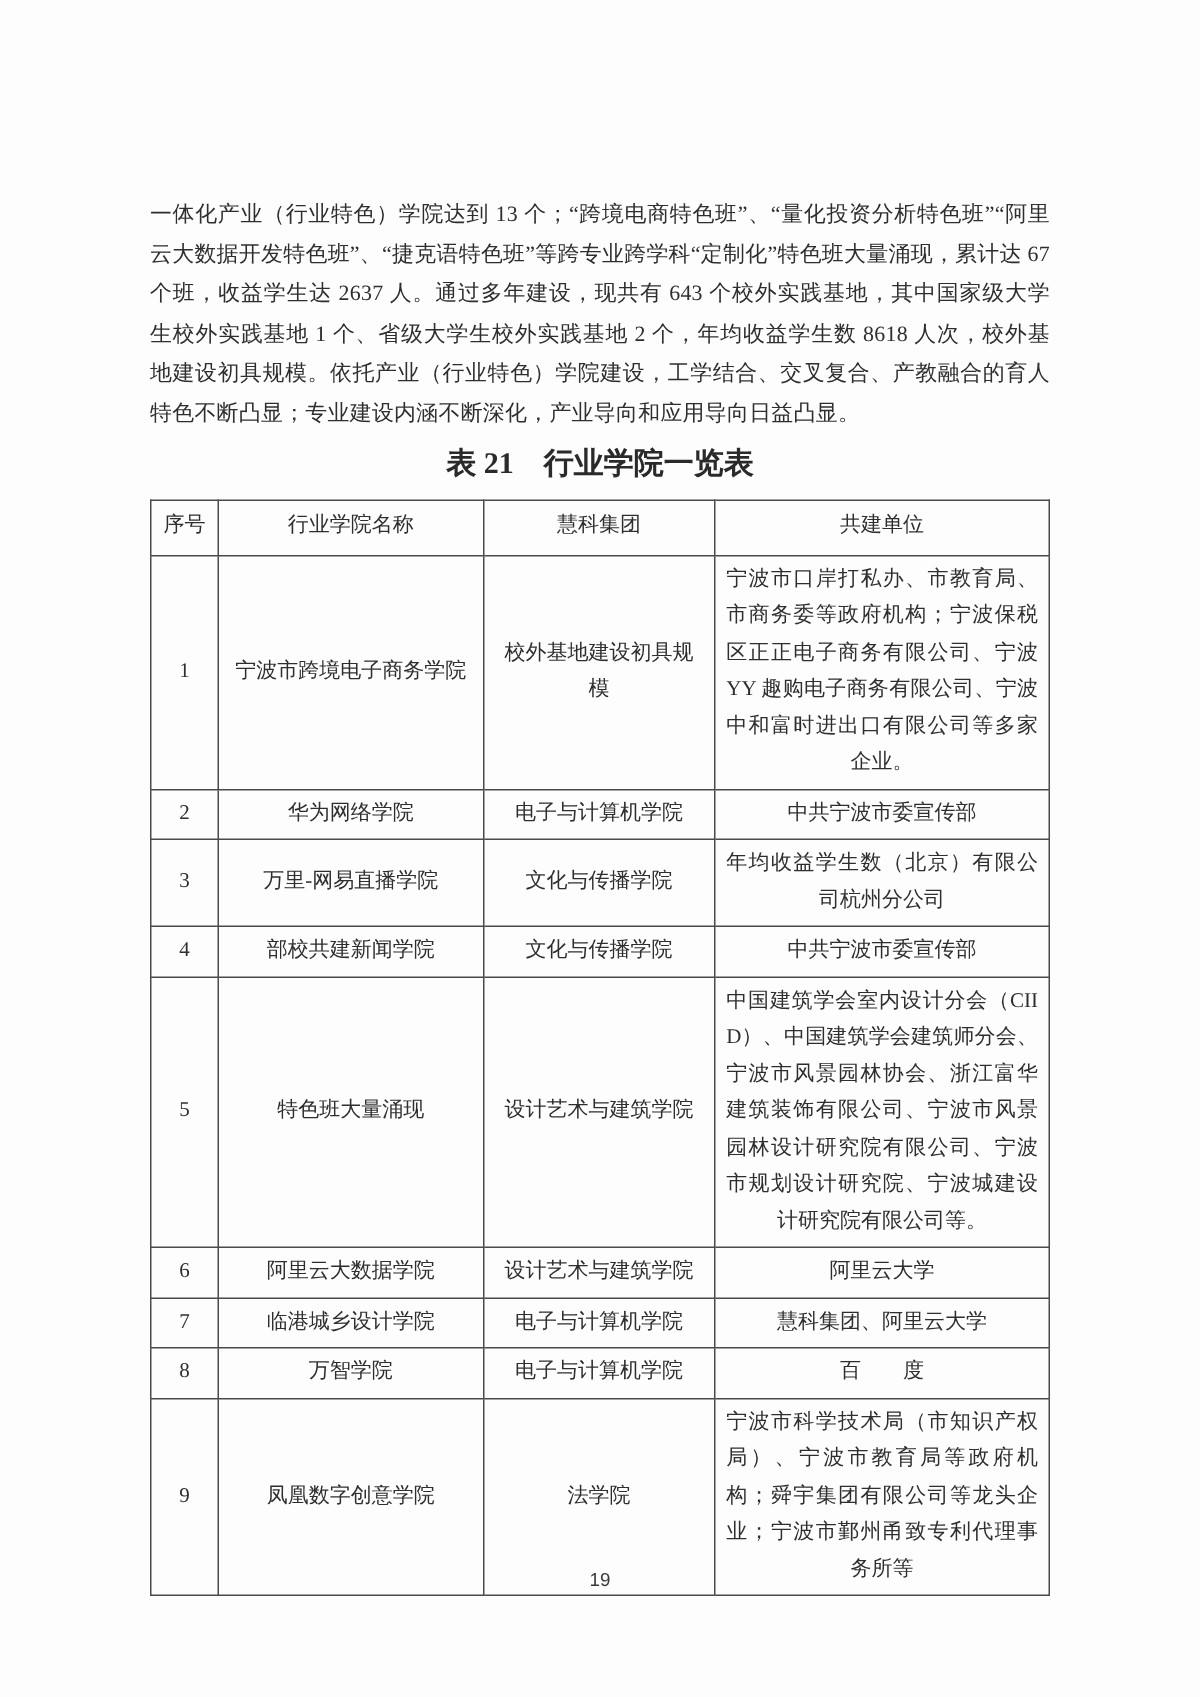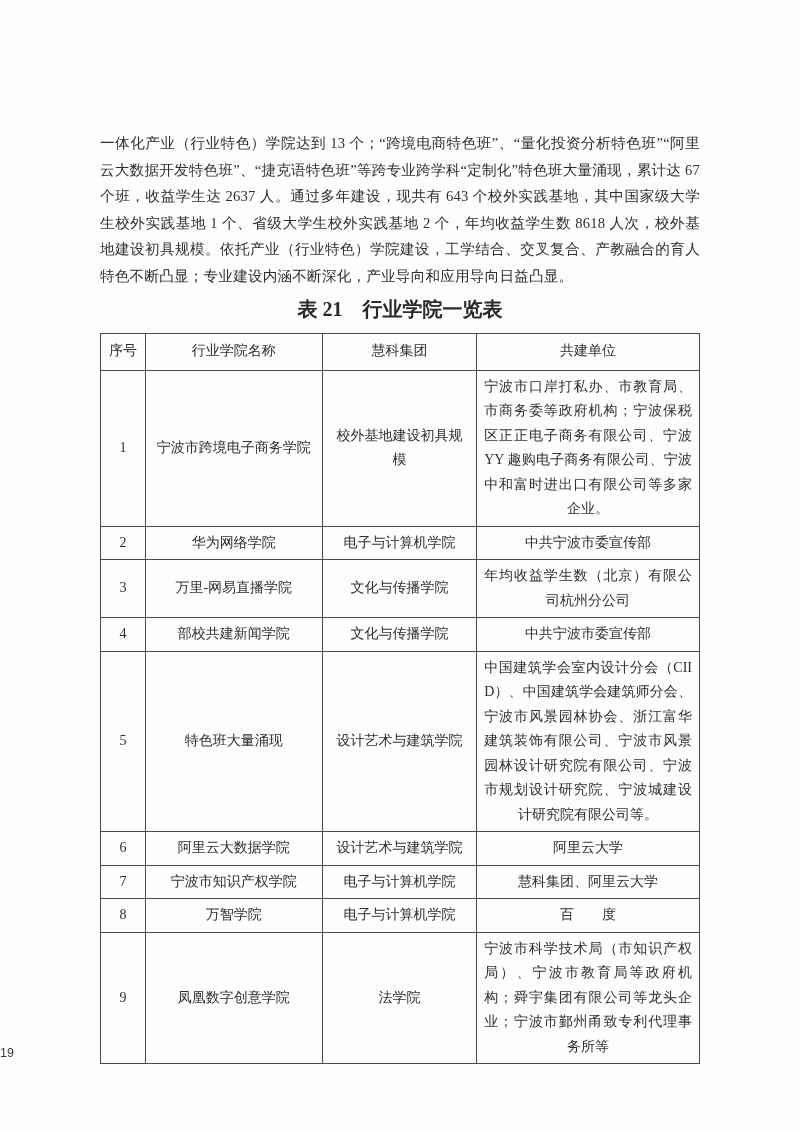--- a/index.html
+++ b/index.html
@@ -64,21 +64,21 @@
   td.c-center { text-align: center; }
   td.c-just {
     text-align: justify;
     text-align-last: center;
   }
   .page-number {
     position: absolute;
     top: 1014px;
     left: 0;
     width: 100%;
-    text-align: left;
+    text-align: center;
     font-family: "Liberation Sans", "DejaVu Sans", sans-serif;
     font-size: 12.5px;
     color: #3a3a3a;
   }
 </style>
 </head>
 <body>
 
 <div class="page">
   <div class="content">
@@ -134,21 +134,21 @@
           <td class="c-just">中国建筑学会室内设计分会（CIID）、中国建筑学会建筑师分会、宁波市风景园林协会、浙江富华建筑装饰有限公司、宁波市风景园林设计研究院有限公司、宁波市规划设计研究院、宁波城建设计研究院有限公司等。</td>
         </tr>
         <tr>
           <td class="c-center">6</td>
           <td class="c-center">阿里云大数据学院</td>
           <td class="c-center">设计艺术与建筑学院</td>
           <td class="c-just">阿里云大学</td>
         </tr>
         <tr>
           <td class="c-center">7</td>
-          <td class="c-center">宁波市知识产权学院</td>
+          <td class="c-center">临港城乡设计学院</td>
           <td class="c-center">电子与计算机学院</td>
           <td class="c-just">慧科集团、阿里云大学</td>
         </tr>
         <tr>
           <td class="c-center">8</td>
           <td class="c-center">万智学院</td>
           <td class="c-center">电子与计算机学院</td>
           <td class="c-just">百　　度</td>
         </tr>
         <tr>

